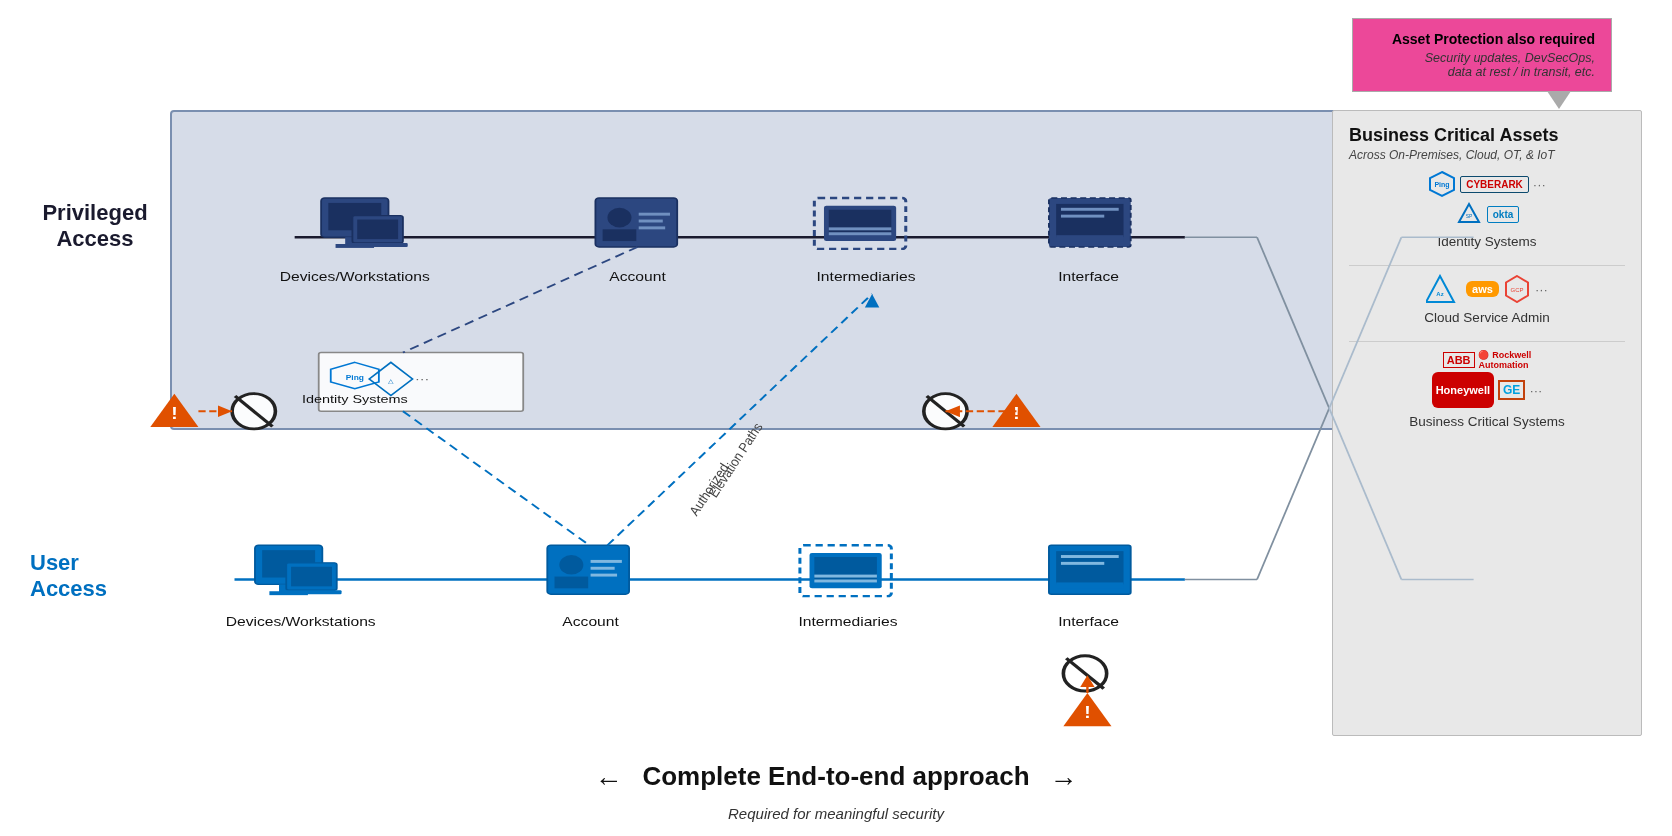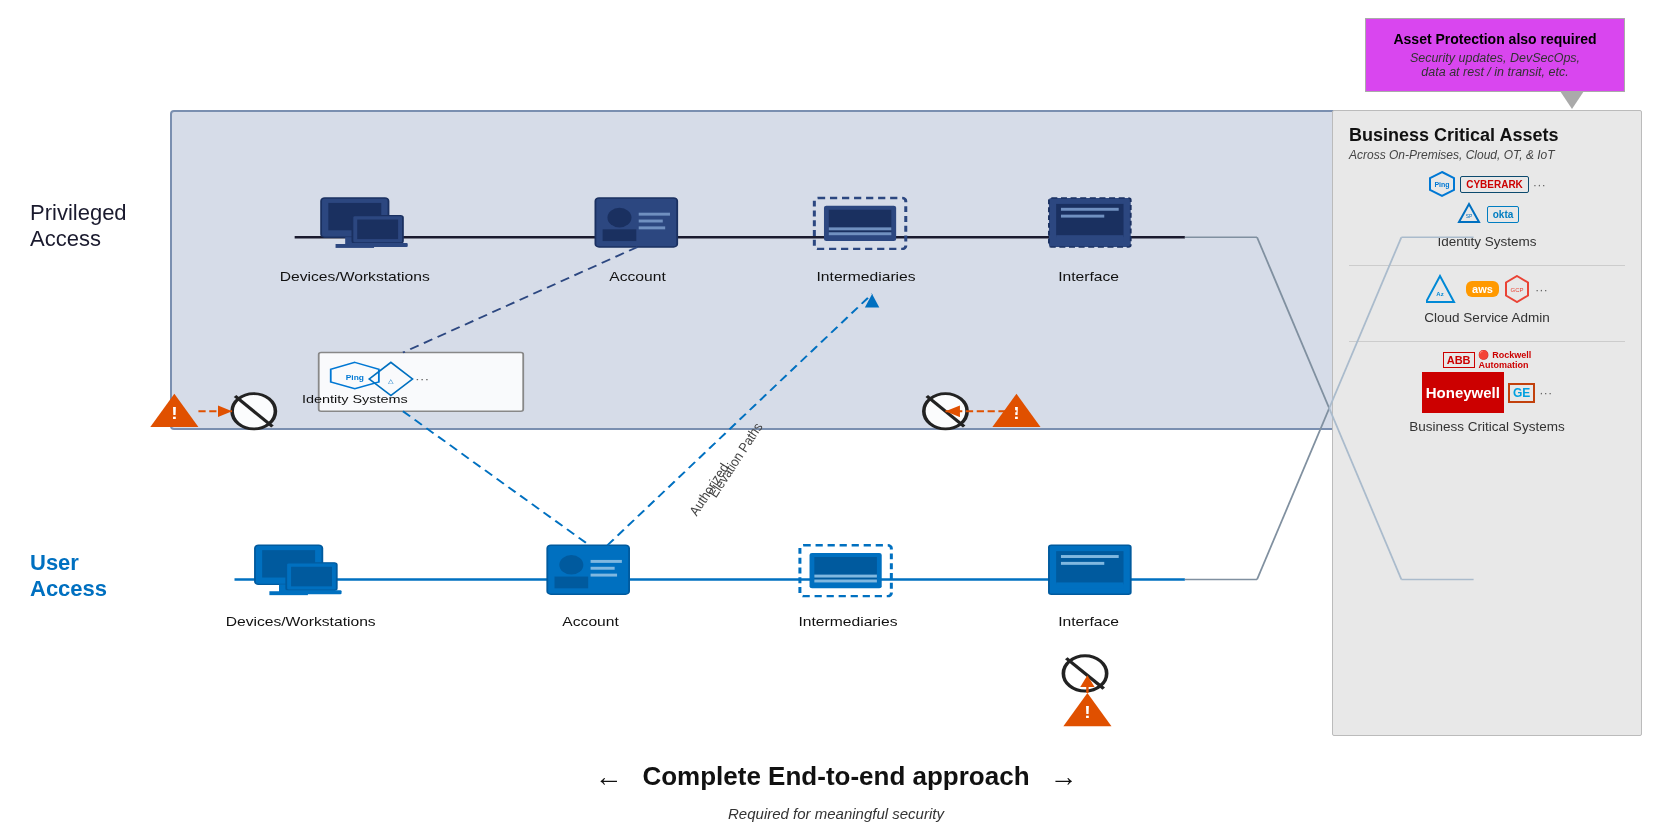--- a/index.html
+++ b/index.html
@@ -16,26 +16,26 @@
       width: 1672px;
       height: 836px;
       position: relative;
       background: #fff;
     }
 
     
     .asset-protection-box {
       position: absolute;
       top: 18px;
-      right: 47px;
+      right: 60px;
       width: 260px;
-      background: #d946ef;
+      background: #ec4899;
       border: 1.5px solid #aaa;
       padding: 12px 16px;
-      text-align: center;
+      text-align: right;
       font-size: 13px;
     }
     .asset-protection-box .title {
       font-weight: bold;
       font-size: 14px;
       margin-bottom: 4px;
     }
     .asset-protection-box .subtitle {
       font-style: italic;
       font-size: 12.5px;
@@ -128,24 +128,25 @@
     .logo-aws { background: #ff9900; color: #fff; padding: 2px 6px; border-radius: 6px; font-size: 11px; font-weight: bold; }
     .dots { font-size: 13px; color: #666; }
     .bca-divider { border: none; border-top: 1px solid #ccc; margin: 8px 0; }
 
     
     .label-privileged {
       position: absolute;
       top: 90px;
       left: 0;
       font-size: 22px;
-      font-weight: normal;
+      font-weight: bold;
       color: #1a1a2e;
       width: 130px;
       line-height: 1.2;
+      text-align: center;
     }
     .label-user {
       position: absolute;
       top: 440px;
       left: 0;
       font-size: 22px;
       font-weight: bold;
       color: #0070c0;
       width: 130px;
       line-height: 1.2;
@@ -262,21 +263,21 @@
 
       <div class="bca-section">
         <div class="bca-logos">
 
           <span style="font-weight:bold;font-size:11px;color:#cc0000;border:1px solid #cc0000;padding:1px 3px;">ABB</span>
 
           <span style="font-size:9px;color:#cc0000;font-weight:bold;">🔴 Rockwell<br>Automation</span>
         </div>
         <div class="bca-logos">
 
-          <span style="background:#cc0000;color:#fff;font-size:15px;padding:12px 4px;font-weight:bold;">Honeywell</span>
+          <span style="background:#cc0000;color:#fff;font-size:11px;padding:12px 4px;font-weight:bold;border-radius:6px;">Honeywell</span>
 
           <span style="font-size:12px;font-weight:bold;color:#00a0df;border:2px solid #c2410c;padding:1px 3px;">GE</span>
           <span class="dots">···</span>
         </div>
         <div class="bca-section-label">Business Critical Systems</div>
       </div>
     </div>
 
     <svg class="diagram-svg" viewBox="0 0 1340 640" preserveAspectRatio="none" xmlns="http://www.w3.org/2000/svg">
 

